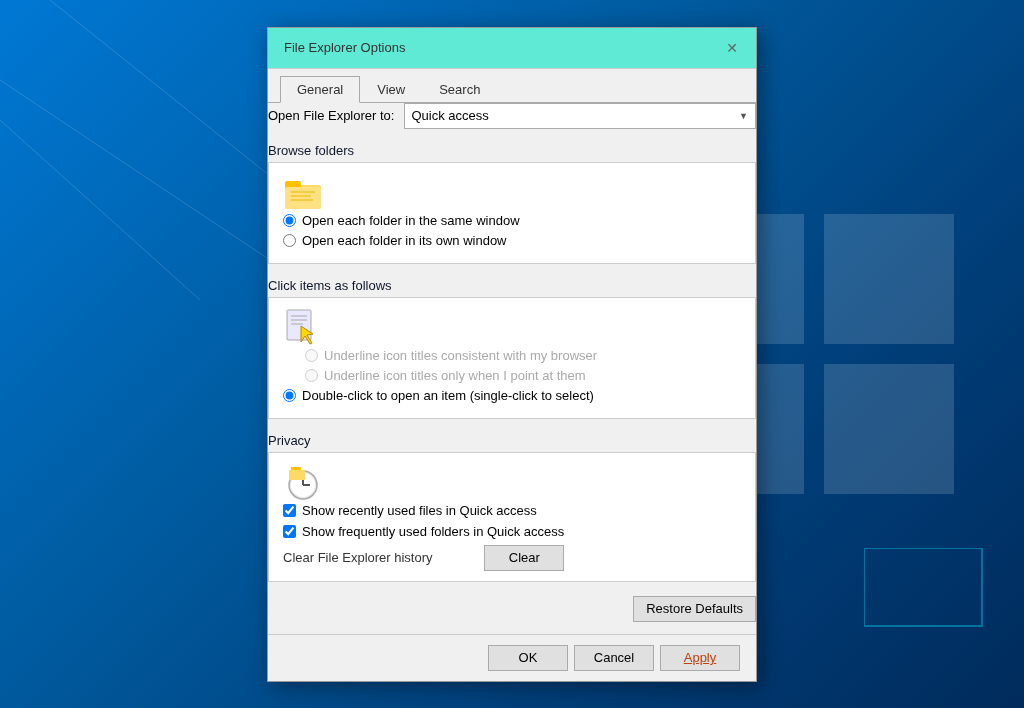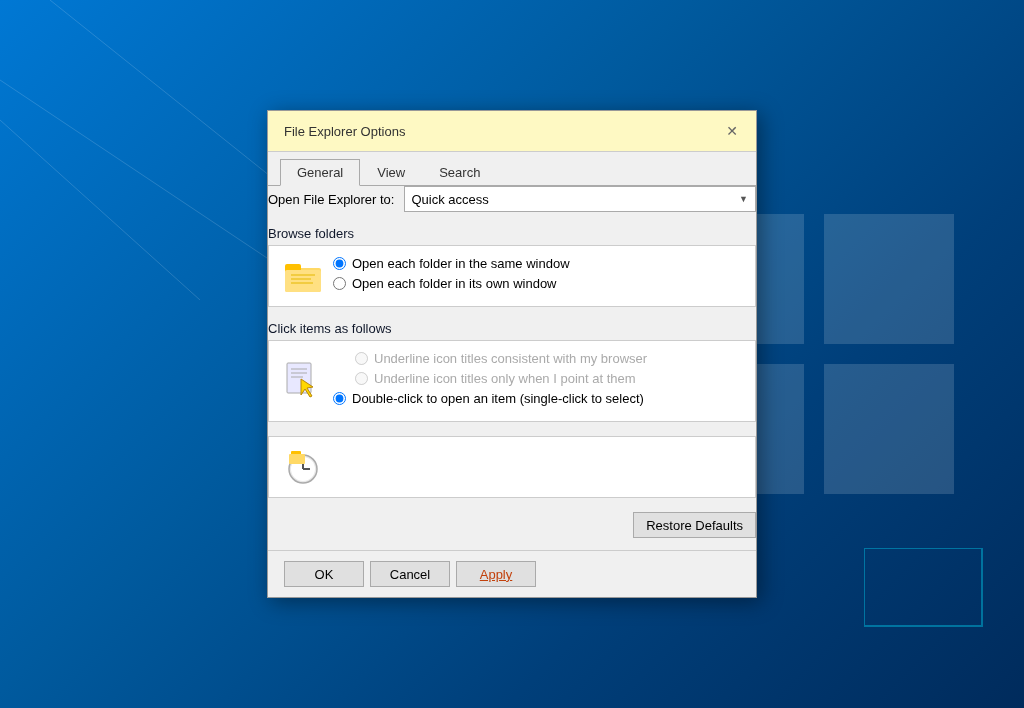--- a/index.html
+++ b/index.html
@@ -21,21 +21,21 @@
       position: relative;
       background: #f0f0f0;
       border: 1px solid #999;
       width: 490px;
       box-shadow: 4px 4px 20px rgba(0,0,0,0.4);
       z-index: 10;
     }
 
     
     .title-bar {
-      background: #fef9c3;
+      background: #5eead4;
       border-bottom: 1px solid #ccc;
       padding: 8px 12px 8px 16px;
       display: flex;
       align-items: center;
       justify-content: space-between;
     }
     .title-bar-text {
       font-size: 13px;
       color: #333;
     }
@@ -207,20 +207,21 @@
     .restore-row {
       display: flex;
       justify-content: flex-end;
       margin-top: 4px;
       margin-bottom: 12px;
     }
 
     
     .bottom-buttons {
       display: flex;
+      justify-content: flex-end;
       gap: 6px;
       padding: 10px 16px;
       border-top: 1px solid #ccc;
       background: #f0f0f0;
     }
 
     
     .folder-icon {
       width: 40px;
       height: 40px;
@@ -235,21 +236,22 @@
     }
     .privacy-icon {
       width: 40px;
       height: 40px;
       margin-right: 10px;
       flex-shrink: 0;
     }
 
     .section-with-icon {
       display: flex;
-      align-items: center;
+      align-items: flex-start;
+      flex-direction: column;
     }
     .section-content {
       flex: 1;
     }
 
     
     .win-logo {
       position: absolute;
       right: 60px;
       top: 50%;
@@ -357,33 +359,48 @@
             <label for="underline-point" style="color:#aaa">Underline icon titles only when I point at them</label>
           </div>
           <div class="radio-row">
             <input type="radio" name="click" id="double-click" checked="" style="">
             <label for="double-click">Double-click to open an item (single-click to select)</label>
           </div>
         </div>
       </div>
     </div>
 
+    <div class="section-group-label">Privacy</div>
     <div class="section-box">
       <div class="section-with-icon">
 
         <svg class="privacy-icon" viewBox="0 0 40 40" xmlns="http://www.w3.org/2000/svg">
 
           <circle cx="20" cy="22" r="14" fill="#e8e8e8" stroke="#aaa" stroke-width="1.5"></circle>
           <circle cx="20" cy="22" r="12" fill="white"></circle>
           <line x1="20" y1="22" x2="20" y2="12" stroke="#555" stroke-width="2"></line>
           <line x1="20" y1="22" x2="27" y2="22" stroke="#555" stroke-width="2"></line>
 
           <rect x="8" y="4" width="10" height="8" rx="1" fill="#ffc000"></rect>
           <rect x="6" y="7" width="16" height="10" rx="1" fill="#ffd966"></rect>
         </svg>
+        <div class="section-content">
+          <div class="checkbox-row">
+            <input type="checkbox" id="show-recent" checked="" style="">
+            <label for="show-recent">Show recently used files in Quick access</label>
+          </div>
+          <div class="checkbox-row">
+            <input type="checkbox" id="show-frequent" checked="" style="">
+            <label for="show-frequent">Show frequently used folders in Quick access</label>
+          </div>
+          <div class="clear-history-row">
+            <span class="clear-history-label">Clear File Explorer history</span>
+            <button class="btn">Clear</button>
+          </div>
+        </div>
       </div>
     </div>
 
     <div class="restore-row">
       <button class="btn" style="min-width:120px">Restore Defaults</button>
     </div>
 
   </div>
 
   <div class="bottom-buttons">

